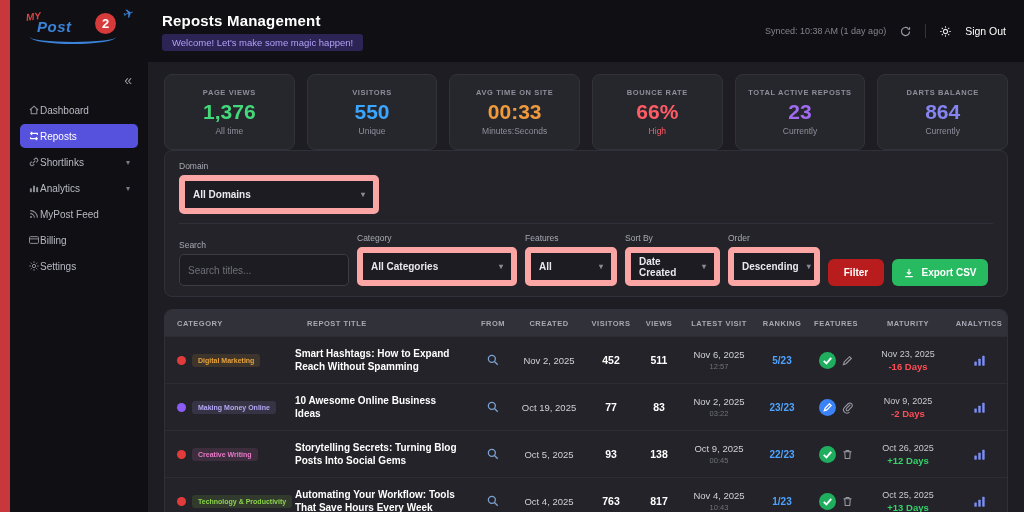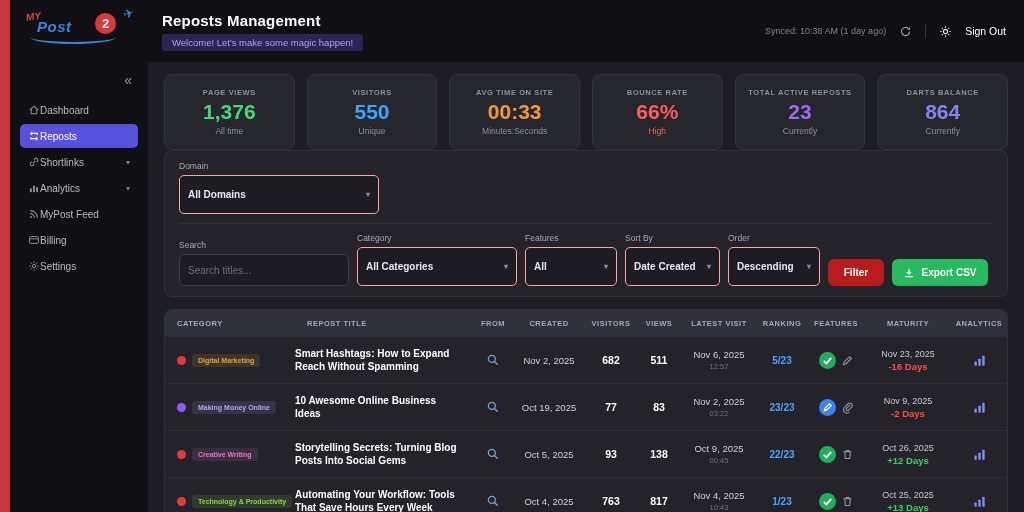--- a/index.html
+++ b/index.html
@@ -45,21 +45,21 @@
   .stats{display:flex;gap:12px}
   .stat-card{flex:1;height:76px;background:#26262d;border:1px solid #32323a;border-radius:8px;display:flex;flex-direction:column;align-items:center;justify-content:center;gap:4px}
   .stat-label{font-size:7.5px;font-weight:bold;letter-spacing:.6px;color:#8f8f9c}
   .stat-value{font-size:21px;font-weight:bold;line-height:1}
   .stat-sub{font-size:8.5px;color:#8f8f9c}
 
   
   .filters{background:#232329;border:1px solid #30303a;border-radius:8px;padding:10px 14px}
   .fgroup{display:flex;flex-direction:column;gap:4px}
   .flabel{font-size:8.5px;color:#a9a9b4}
-  .select{height:39px;background:#1c1c22;border:1px solid #fca5a5;border-radius:5px;display:flex;align-items:center;justify-content:space-between;padding:4px 8px;font-size:10px;font-weight:bold;color:#e8e8ee;cursor:pointer}
+  .select{height:39px;background:#1c1c22;border:6px solid #fca5a5;border-radius:5px;display:flex;align-items:center;justify-content:space-between;padding:4px 8px;font-size:10px;font-weight:bold;color:#e8e8ee;cursor:pointer}
   .caret{color:#8a8a96;font-size:8px;margin-left:8px}
   .tinput{height:32px;background:#1c1c22;border:1px solid #3c3c46;border-radius:5px;padding:0 8px;font-size:10px;color:#e8e8ee;font-family:"Liberation Sans",sans-serif;outline:none;width:100%}
   .tinput::placeholder{color:#6f6f7a}
   .filters-top .select{width:200px}
   .fdivider{height:1px;background:#30303a;margin:9px 0}
   .filters-bottom{display:flex;align-items:flex-end;gap:8px}
   .g-search{width:170px}.g-category{width:160px}.g-features{width:92px}.g-sort{width:95px}.g-order{width:92px}
   .btn{height:27px;border:none;border-radius:6px;font-size:10px;font-weight:bold;color:#fff;cursor:pointer;display:flex;align-items:center;justify-content:center;gap:6px;font-family:"Liberation Sans",sans-serif}
   .btn-filter{width:56px;background:#b91c1c}
   .btn-export{width:96px;background:#27b returning}
@@ -319,21 +319,21 @@
     <div class="cell c-title">Smart Hashtags: How to Expand Reach Without Spamming</div>
     <div class="cell c-from">
               <span class="from-icon">
                 <svg viewBox="0 0 16 16" fill="none" stroke="currentColor" stroke-width="1.5">
                   <circle cx="6.7" cy="6.7" r="4"></circle>
                   <path d="M9.7 9.7 13.4 13.4"></path>
                 </svg>
               </span>
             </div>
     <div class="cell c-created">Nov 2, 2025</div>
-    <div class="cell c-num">682</div>
+    <div class="cell c-num">452</div>
     <div class="cell c-num">511</div>
     <div class="cell c-latest">
       <div class="latest-date">Nov 6, 2025</div>
       <div class="latest-time">12:57</div>
     </div>
     <div class="cell c-rank">5/23</div>
     <div class="cell c-feat">
               <span class="feat feat-check">
                 <svg viewBox="0 0 16 16">
                   <circle cx="8" cy="8" r="8" fill="#1fae5e"></circle>

